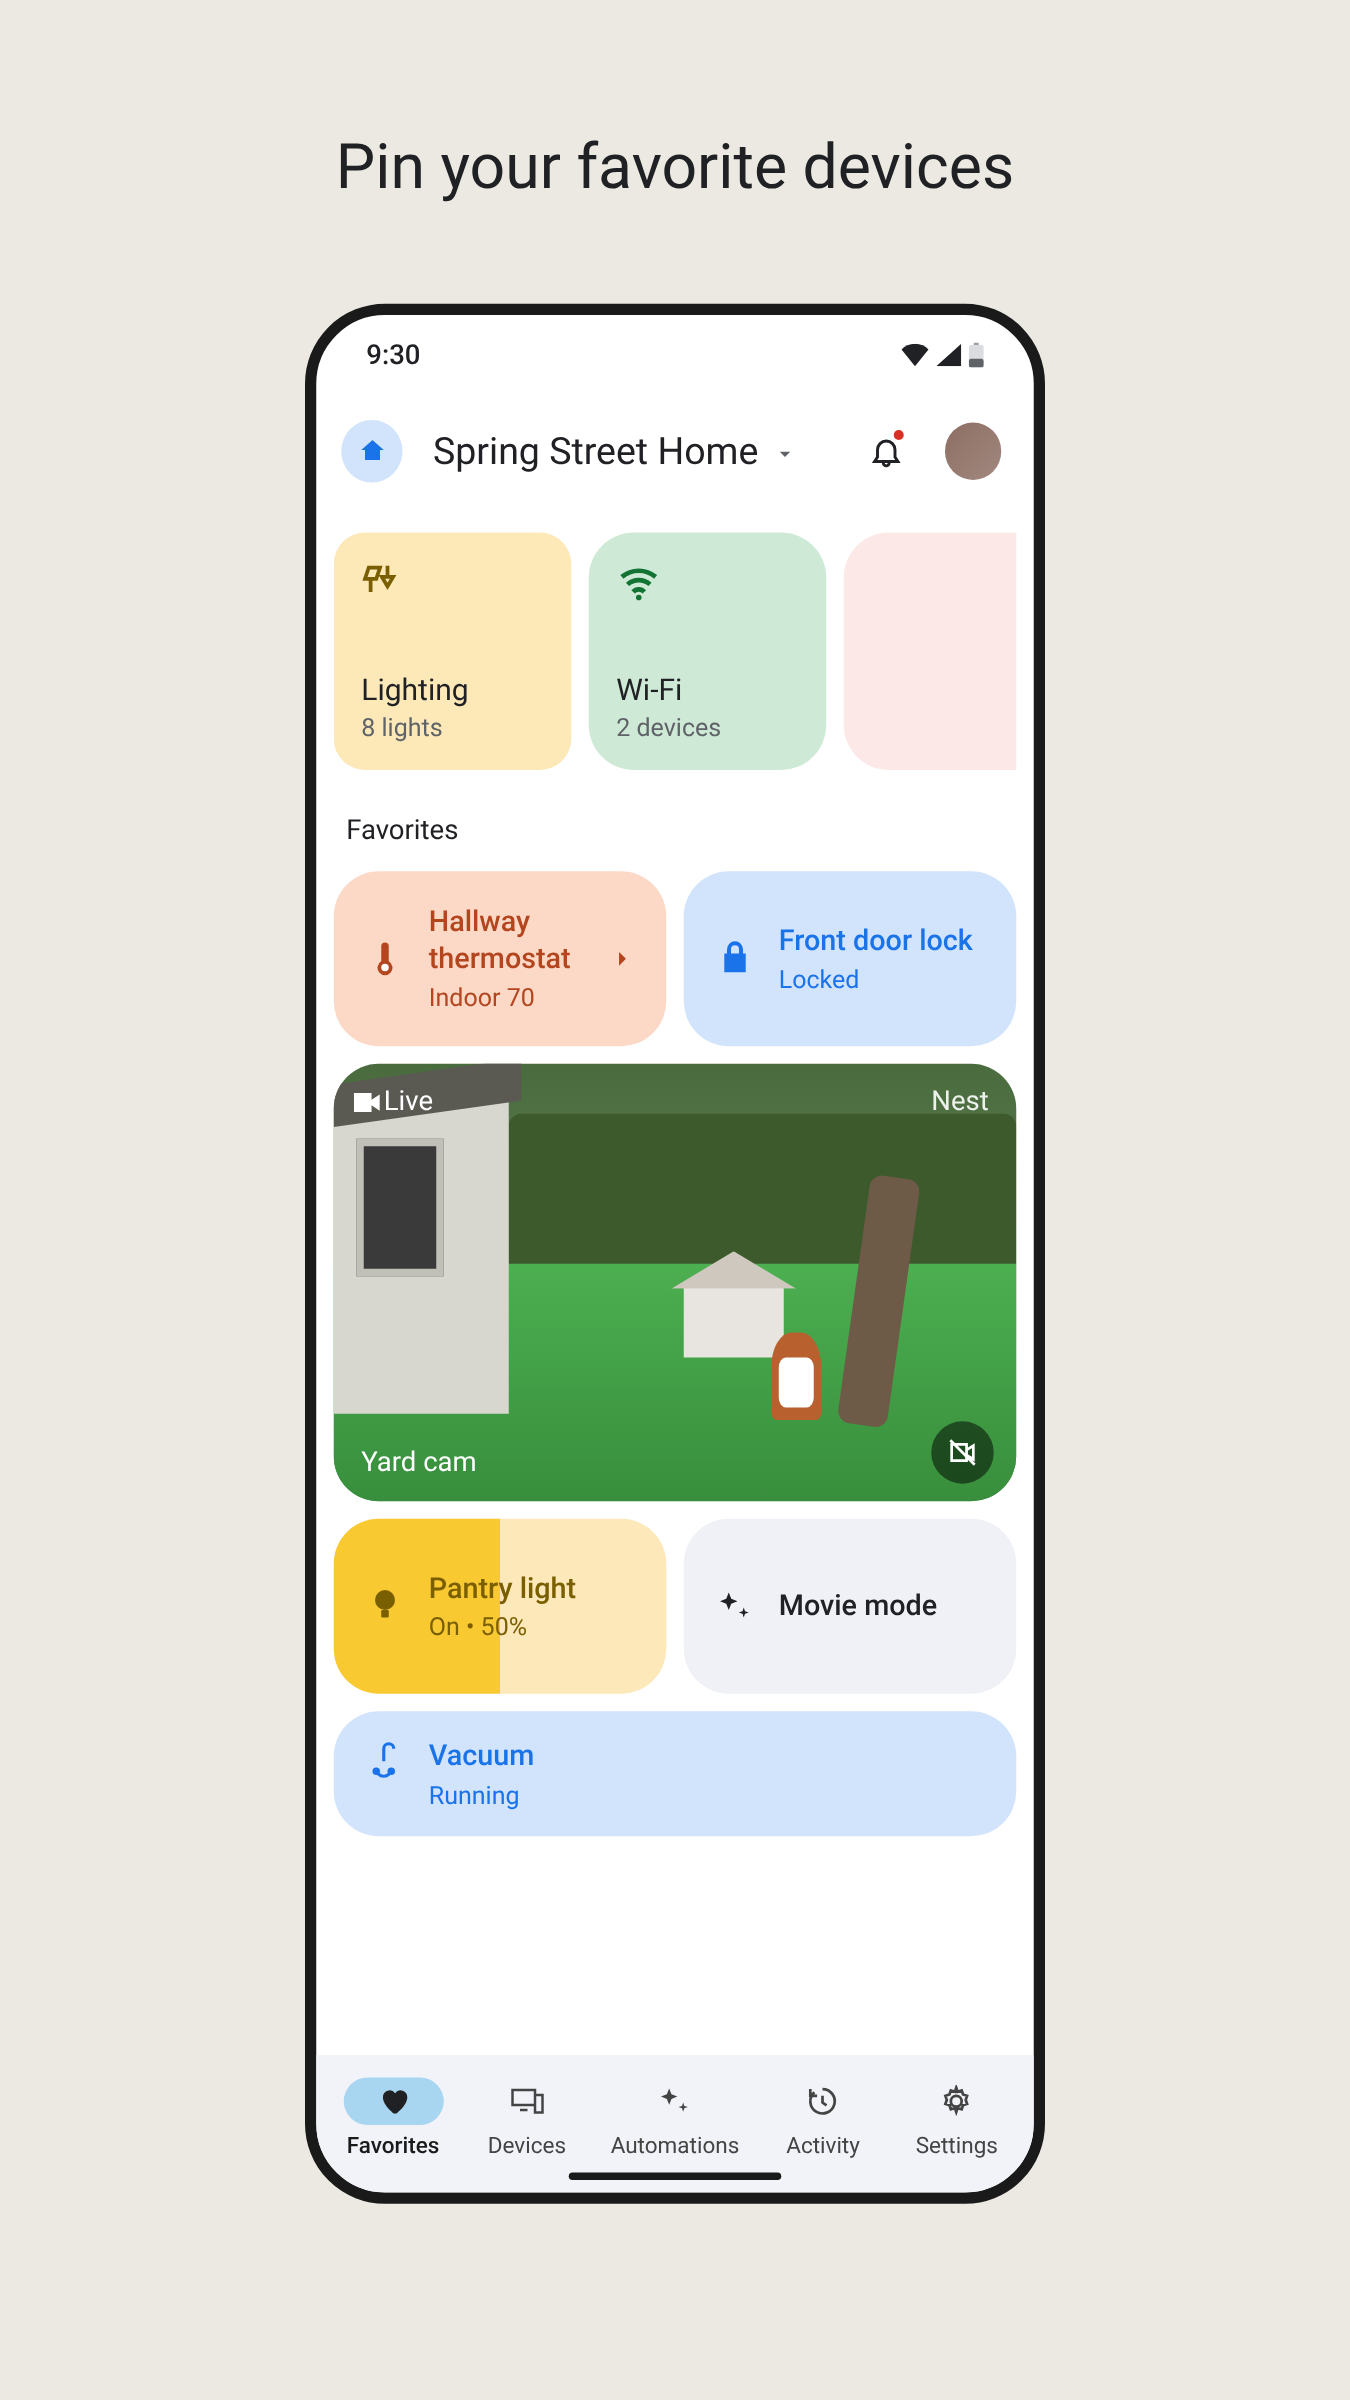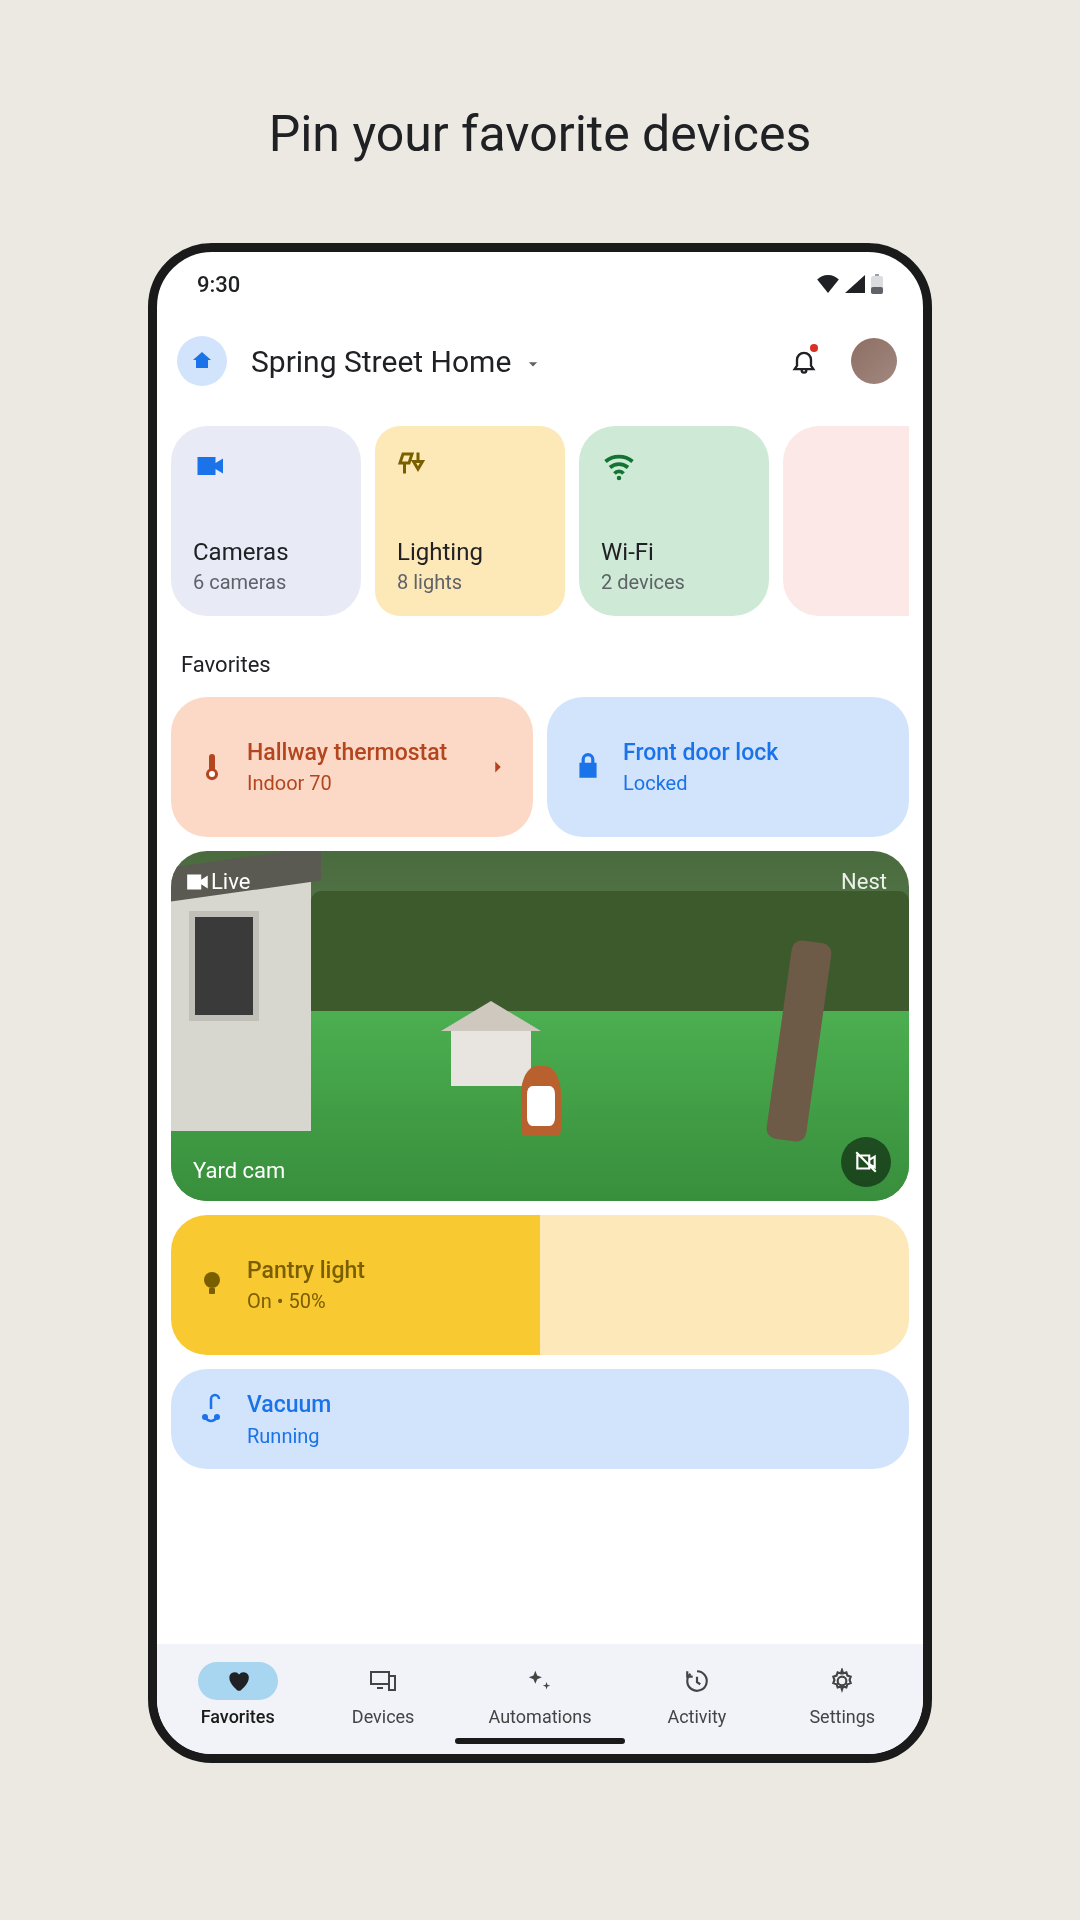--- a/index.html
+++ b/index.html
@@ -1,18 +1,18 @@
 <!DOCTYPE html>
 <html><head>
 <meta charset="utf-8">
 <style>
   * { box-sizing: border-box; margin: 0; padding: 0; font-family: -apple-system, BlinkMacSystemFont, 'Segoe UI', Roboto, sans-serif; }
   body { background: #ebe9e1; width: 1080px; height: 1920px; display: flex; flex-direction: column; align-items: center; }
   .page-title { font-size: 50px; font-weight: 400; color: #202124; margin-top: 105px; margin-bottom: 80px; }
-  .phone { width: 784px; height: 1520px; background: #fff; border-radius: 64px; border: 9px solid #1a1a1a; overflow: hidden; position: relative; display: flex; flex-direction: column; }
+  .phone { width: 592px; height: 1520px; background: #fff; border-radius: 64px; border: 9px solid #1a1a1a; overflow: hidden; position: relative; display: flex; flex-direction: column; }
   .status-bar { height: 64px; display: flex; align-items: center; justify-content: space-between; padding: 0 40px; font-size: 22px; color: #202124; font-weight: 500; }
   .status-icons { display: flex; gap: 6px; align-items: center; }
   .header { display: flex; align-items: center; padding: 20px 26px 20px 20px; gap: 24px; }
   .home-badge { width: 50px; height: 50px; background: #d2e3fc; border-radius: 50%; display: flex; align-items: center; justify-content: center; }
   .home-title { font-size: 30px; font-weight: 400; color: #202124; flex-shrink: 0; }
   .header-spacer { flex: 1; }
   .notif-btn { width: 46px; height: 46px; display: flex; align-items: center; justify-content: center; position: relative; }
   .notif-dot { position: absolute; top: 6px; right: 9px; width: 8px; height: 8px; background: #d93025; border-radius: 50%; }
   .avatar { width: 46px; height: 46px; border-radius: 50%; background: linear-gradient(135deg, #8d6e63, #a1887f); }
   .content { flex: 1; overflow: hidden; padding: 0 14px; }
@@ -110,29 +110,20 @@
           <path fill="none" stroke="#202124" stroke-width="2" d="M18 16v-5a6 6 0 10-12 0v5l-2 3h16l-2-3zM10 20a2 2 0 004 0"></path>
         </svg>
       <span class="notif-dot"></span>
     </div>
     <div class="avatar"></div>
   </div>
 
   <div class="content">
 
     <div class="category-row">
-      <div class="category-card cat-cameras">
-        <svg width="36" height="36" viewBox="0 0 24 24">
-            <path fill="#1a73e8" d="M3 6h12v12H3z M15 10l5-3v10l-5-3z"></path>
-          </svg>
-        <div>
-          <div class="cat-title">Cameras</div>
-          <div class="cat-sub">6 cameras</div>
-        </div>
-      </div>
       <div class="category-card cat-lighting">
         <svg width="36" height="36" viewBox="0 0 24 24">
             <path fill="none" stroke="#7a5f00" stroke-width="2" d="M4 4h6l-2 6H2l2-6zM5 10v7 M14 3v6 M11 9h6l-3 5-3-5z"></path>
           </svg>
         <div>
           <div class="cat-title">Lighting</div>
           <div class="cat-sub">8 lights</div>
         </div>
       </div>
       <div class="category-card cat-wifi">
@@ -213,20 +204,30 @@
           <svg width="24" height="30" viewBox="0 0 24 30">
               <circle cx="12" cy="10" r="8" fill="#7a5f00"></circle>
               <rect x="9" y="18" width="6" height="6" fill="#7a5f00" rx="1"></rect>
             </svg>
         </div>
         <div class="fav-text light-text">
           <div class="fav-title">Pantry light</div>
           <div class="fav-sub">On • 50%</div>
         </div>
       </div>
+      <div class="fav-card fav-movie">
+        <div class="fav-icon">
+          <svg width="30" height="30" viewBox="0 0 30 30">
+              <path fill="#202124" d="M10 4l2 5 5 2-5 2-2 5-2-5-5-2 5-2 2-5zM22 16l1 3 3 1-3 1-1 3-1-3-3-1 3-1 1-3z"></path>
+            </svg>
+        </div>
+        <div class="fav-text movie-text">
+          <div class="fav-title">Movie mode</div>
+        </div>
+      </div>
     </div>
 
     <div class="partial-row">
       <div class="fav-card fav-vacuum">
         <div class="fav-icon">
           <svg width="30" height="30" viewBox="0 0 30 30">
               <path fill="none" stroke="#1a73e8" stroke-width="2.5" d="M8 22a6 6 0 0012 0M14 16V6a4 4 0 018 0"></path>
               <circle cx="8" cy="24" r="3" fill="#1a73e8"></circle>
               <circle cx="20" cy="24" r="3" fill="#1a73e8"></circle>
             </svg>

